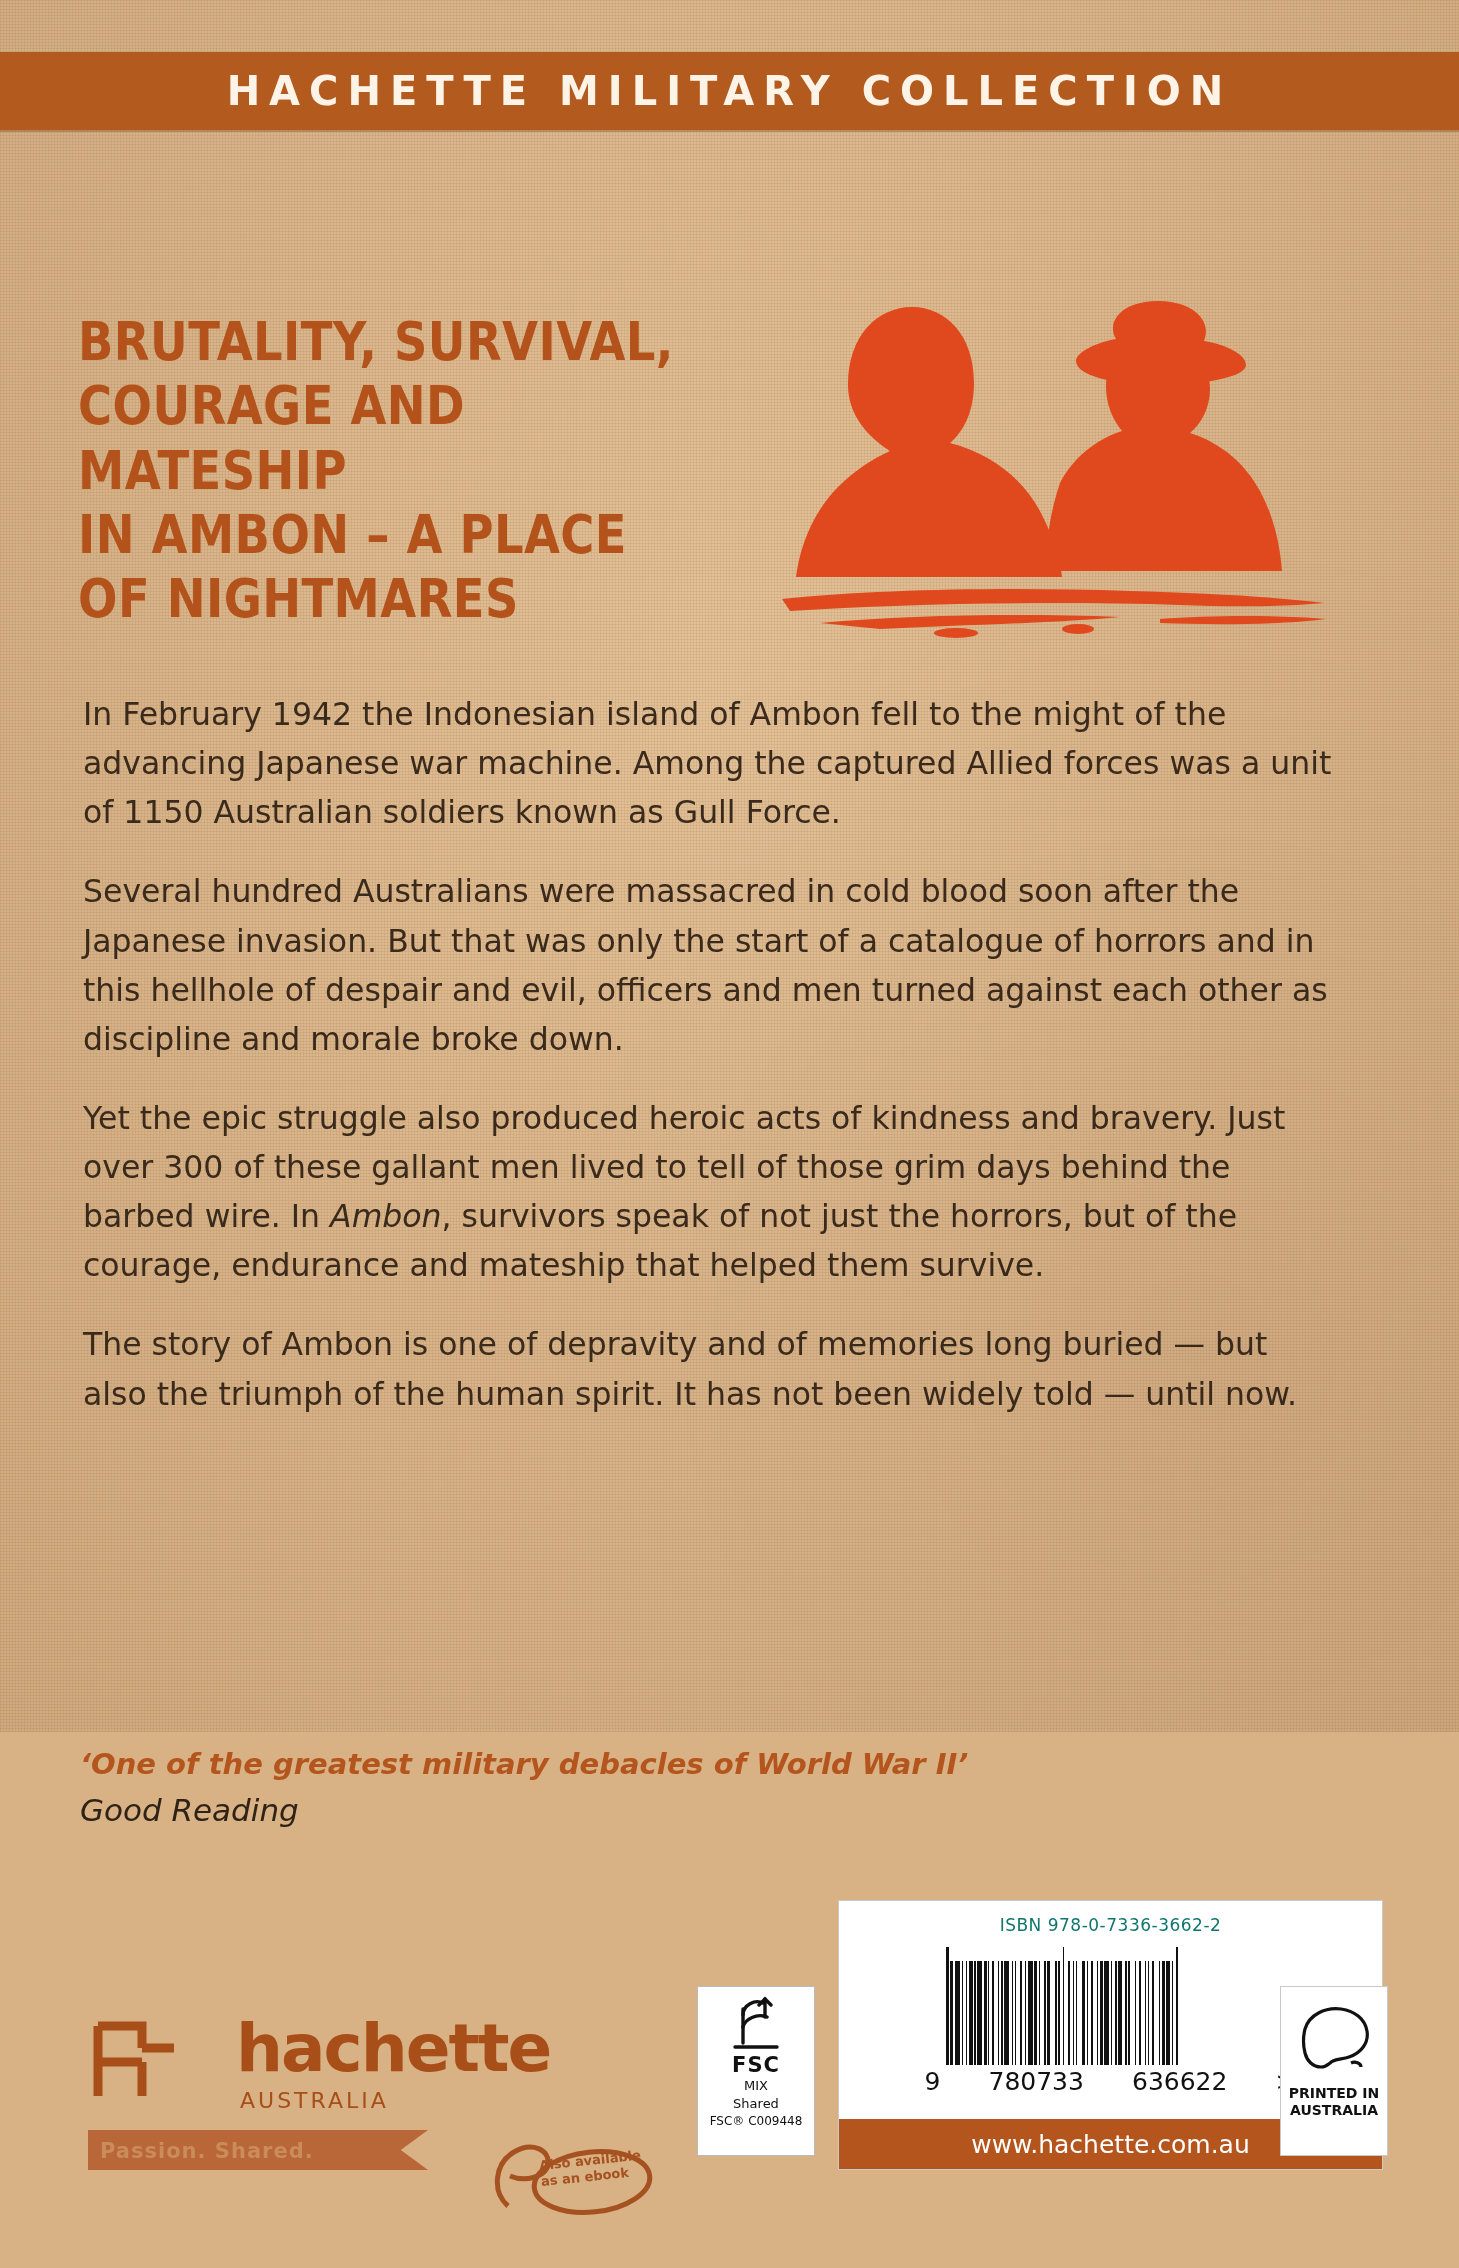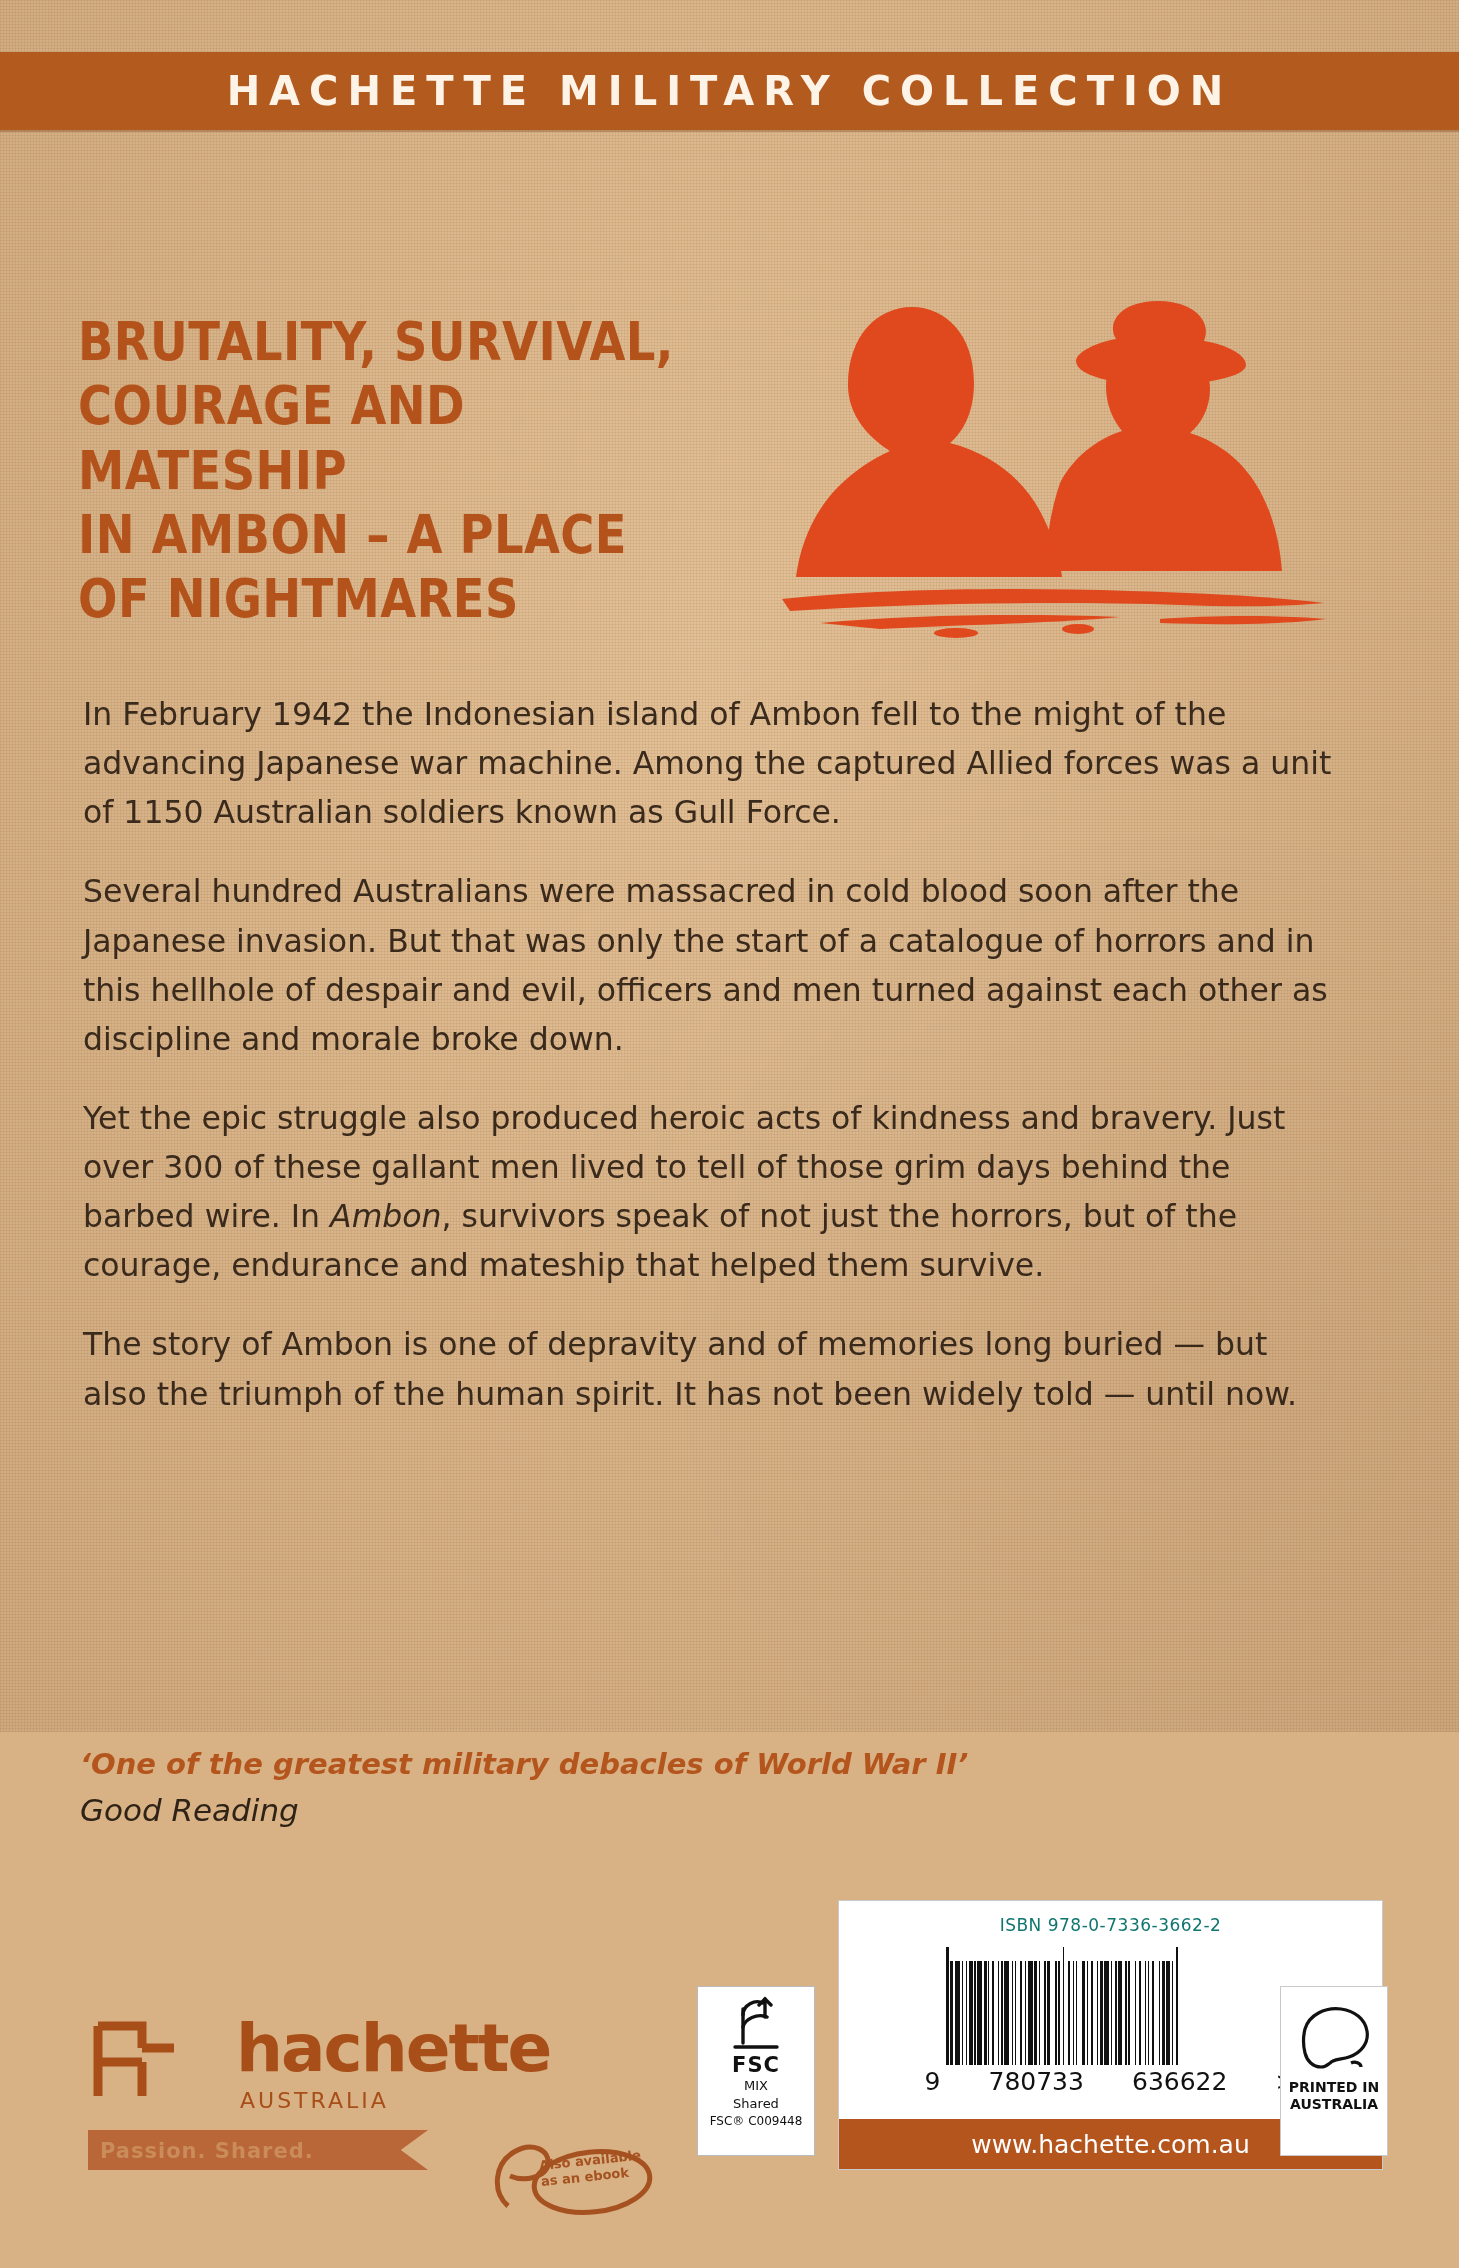--- a/index.html
+++ b/index.html
@@ -317,20 +317,21 @@
     justify-content: flex-start;
     padding-top: 12px;
   }
   .printed-text {
     font-family: "DejaVu Sans", sans-serif;
     font-size: 14px;
     font-weight: bold;
     color: #111;
     text-align: center;
     line-height: 1.2;
+    margin-top: 6px;
   }
 </style>
 </head>
 <body>
 
 <div id="book-back-cover">
 
   <div class="series-banner">
     <div class="series-banner-text">HACHETTE MILITARY COLLECTION</div>
   </div>

